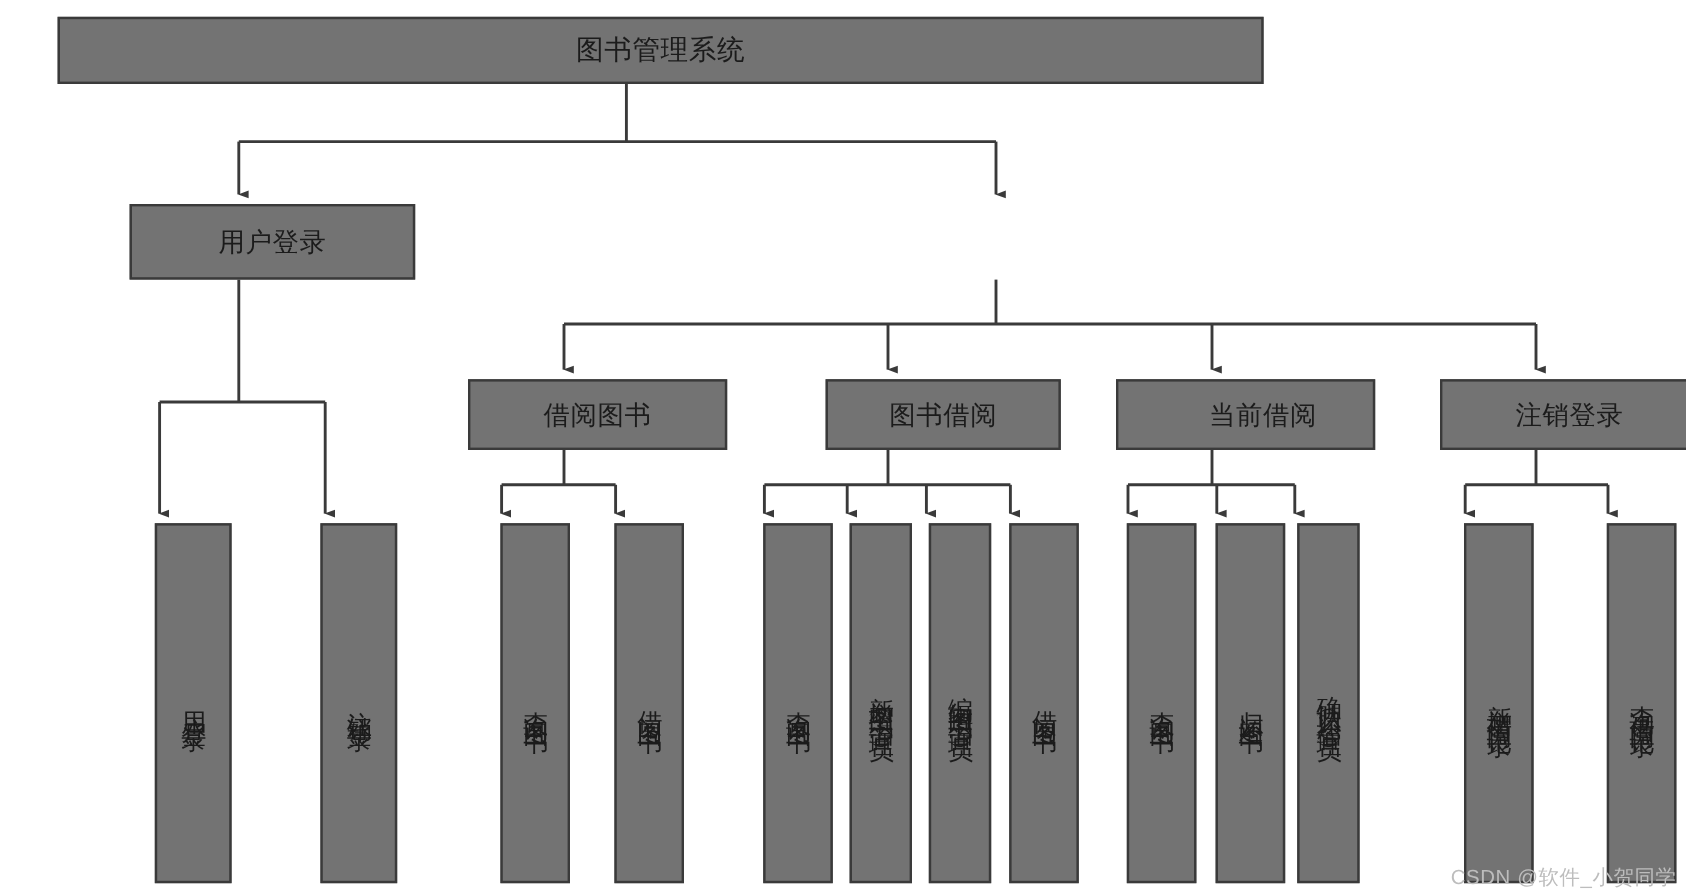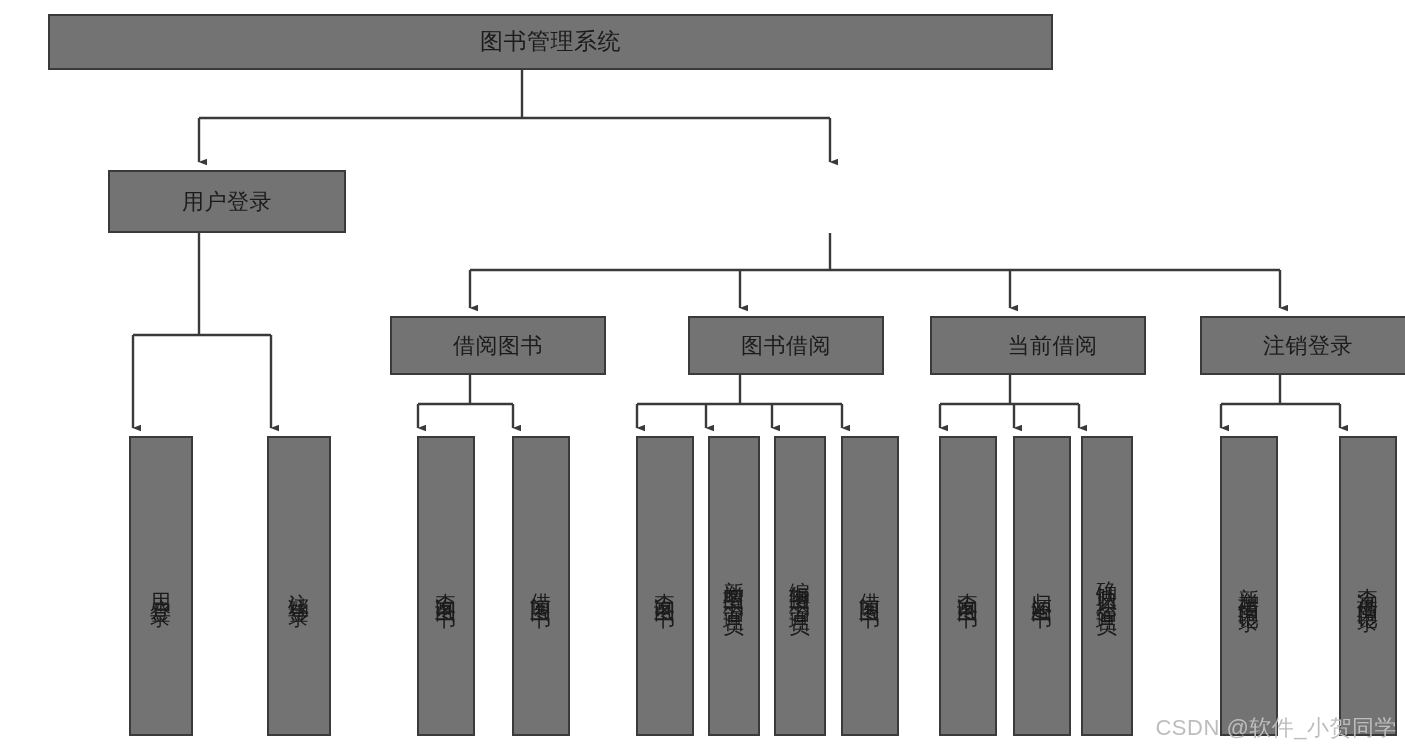--- a/index.html
+++ b/index.html
@@ -64,21 +64,21 @@
     text-orientation: upright;
     font-size: 21px;
     letter-spacing: 5px;
     line-height: 1;
     max-height: 100%;
   }
   .watermark {
     position: absolute;
     right: 8px;
     bottom: 4px;
-    font-size: 22px;
+    font-size: 17px;
     color: #bdbdbd;
     letter-spacing: 0.5px;
     z-index: 5;
     white-space: nowrap;
     font-family: "Liberation Sans", "DejaVu Sans", sans-serif;
   }
 </style>
 </head>
 <body>
 

